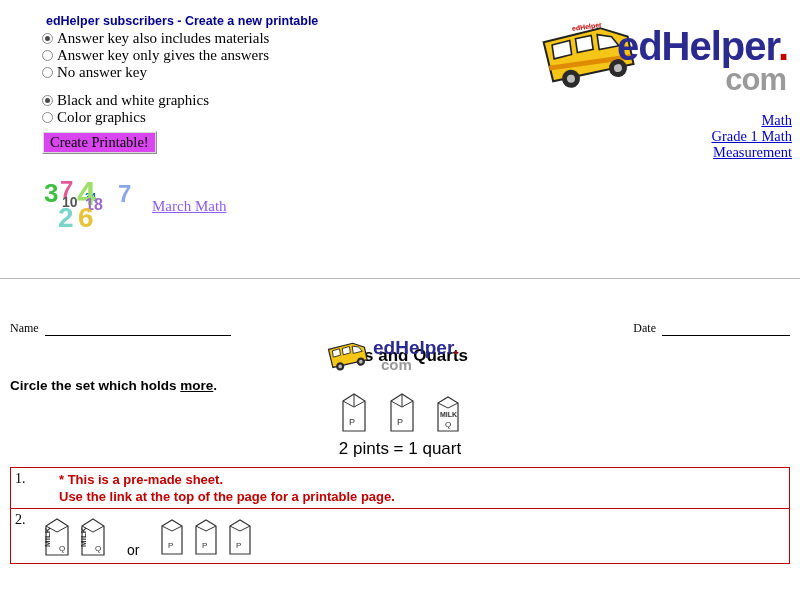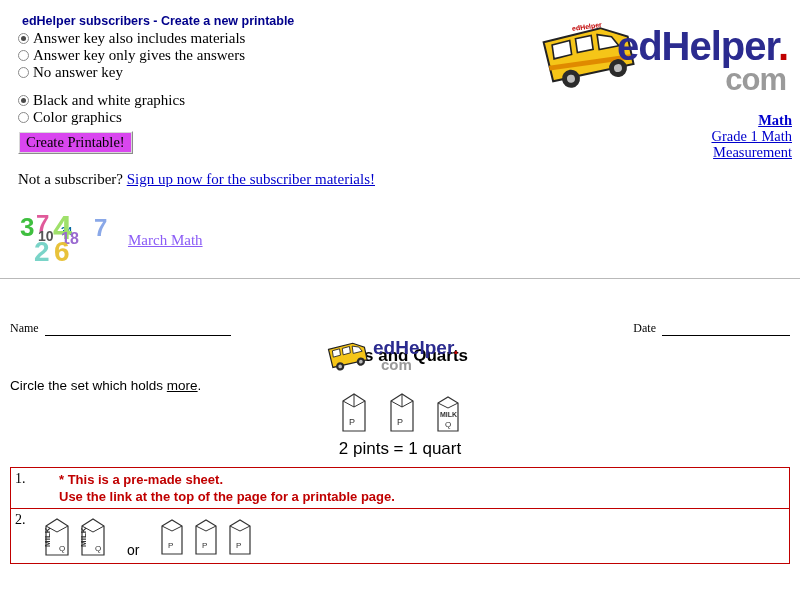--- a/index.html
+++ b/index.html
@@ -16,20 +16,21 @@
     overflow: hidden;
     position: relative;
   }
 
   
   .top-panel {
     position: relative;
     padding: 14px 27px 0 10px;
     height: 270px;
     box-sizing: border-box;
+    margin-left: 24px;
   }
   .panel-title {
     font-family: "Liberation Sans", sans-serif;
     font-weight: bold;
     font-size: 12.5px;
     color: #00008B;
     margin: 0 0 2px 12px;
   }
   .radio-group {
     margin: 0 0 0 8px;
@@ -150,21 +151,21 @@
   .links {
     margin-top: 2px;
     line-height: 16px;
   }
   .links a {
     display: block;
     color: #0000CC;
     text-decoration: underline;
     font-size: 14.5px;
   }
-  .links a.bold { font-weight: bold; }
+  .links a.bold { font-weight: normal; }
 
   
   .bus {
     position: absolute;
     left: 2px;
     top: 6px;
     width: 110px;
     height: 78px;
   }
 
@@ -229,21 +230,21 @@
 
   .sheet-title {
     text-align: center;
     font-family: "Liberation Sans", sans-serif;
     font-weight: bold;
     font-size: 17px;
     margin: 10px 0 0 0;
   }
   .instruction {
     font-family: "Liberation Sans", sans-serif;
-    font-weight: normal;
+    font-weight: bold;
     font-size: 13.5px;
     margin: 12px 0 0 0;
   }
   .instruction u { text-decoration: underline; }
 
   .equiv-row {
     text-align: center;
     margin-top: -14px;
   }
   .cartons-row {
@@ -330,24 +331,20 @@
       <span class="radio-label">Black and white graphics</span>
     </div>
     <div class="radio-row">
       <span class="radio"></span>
       <span class="radio-label">Color graphics</span>
     </div>
   </div>
 
   <button class="create-btn">Create Printable!</button>
 
-  <div class="subscriber-line">
-    <span>Not a subscriber?</span>
-    <a href="#">Sign up now for the subscriber materials!</a>
-  </div>
 
   <div class="march-row">
     <div class="march-art">
       <span style="left:0px;  top:2px;  font-size:26px; color:#3fbf3f;">3</span>
       <span style="left:16px; top:0px;  font-size:24px; color:#e05a9a;">7</span>
       <span style="left:18px; top:18px; font-size:14px; color:#555555;">10</span>
       <span style="left:41px; top:16px; font-size:10px; color:#0369a1;">34</span>
       <span style="left:33px; top:-2px; font-size:34px; color:#9fe06a;">4</span>
       <span style="left:41px; top:20px; font-size:16px; color:#9a6ad0;">18</span>
       <span style="left:74px; top:4px;  font-size:24px; color:#8aa8e8;">7</span>

